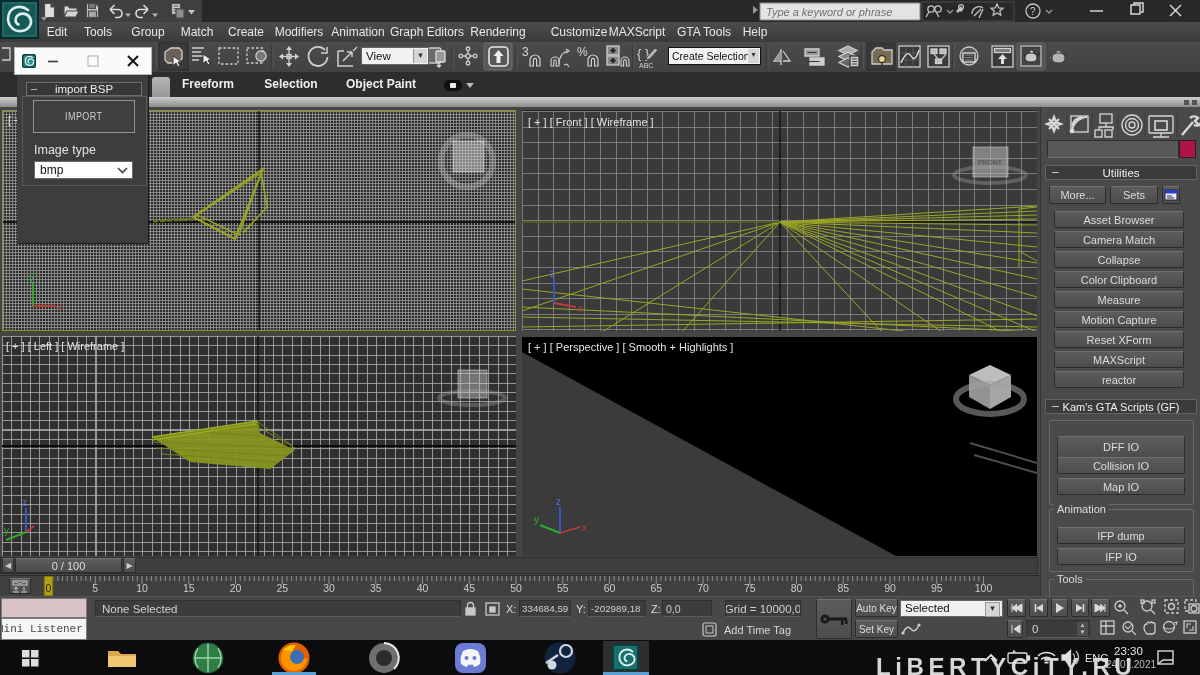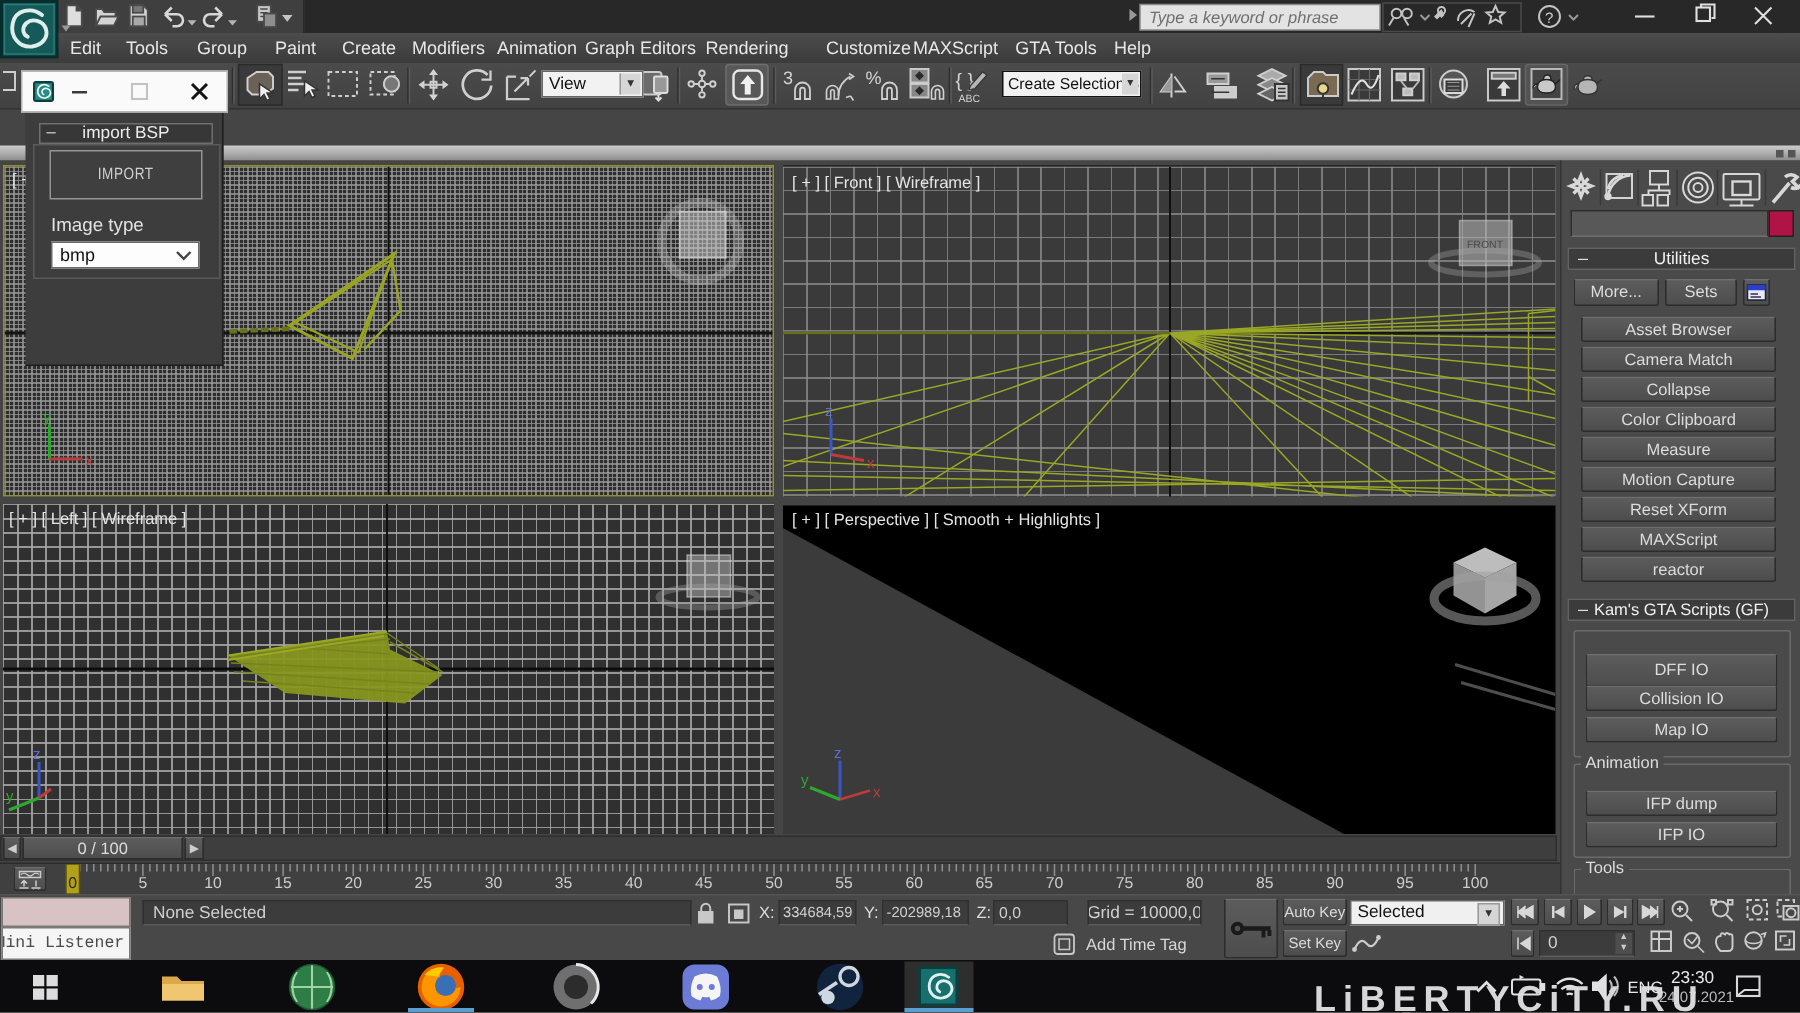--- a/index.html
+++ b/index.html
@@ -65,21 +65,21 @@
   <rect x="1131" y="5" width="9" height="9"></rect>
         <path d="M1134 5 v-2 h9 v9 h-2"></path>
   <path d="M1170 5 l11 11 m0 -11 l-11 11"></path>
  </g>
 </svg>
 
 <div class="abs" style="left:0;top:22px;width:1200px;height:20px;background:linear-gradient(#4c4c4c,#3b3b3b);border-bottom:1px solid #2f2f2f;">
 <span class="menu-i" style="left:57px;">Edit</span>
       <span class="menu-i" style="left:98px;">Tools</span>
 <span class="menu-i" style="left:148px;">Group</span>
-      <span class="menu-i" style="left:197px;">Paint</span>
+      <span class="menu-i" style="left:197px;">Match</span>
 <span class="menu-i" style="left:246px;">Create</span>
       <span class="menu-i" style="left:299px;">Modifiers</span>
 <span class="menu-i" style="left:358px;">Animation</span>
       <span class="menu-i" style="left:427px;">Graph Editors</span>
 <span class="menu-i" style="left:498px;">Rendering</span>
       <span class="menu-i" style="left:567px;margin-left:12px;">Customize</span>
 <span class="menu-i" style="left:637px;">MAXScript</span>
       <span class="menu-i" style="left:704px;">GTA Tools</span>
 <span class="menu-i" style="left:755px;">Help</span>
 </div>
@@ -256,20 +256,29 @@
         </g>
 </svg>
 
 <div class="abs" style="left:361px;top:5px;width:68px;height:18px;background:#f2f2f2;border:1px solid #666;box-sizing:border-box;font-size:11.5px;color:#111;line-height:16px;padding-left:4px;">View
  <span style="position:absolute;right:1px;top:1px;width:13px;height:14px;background:#d6d6d6;border-left:1px solid #999;text-align:center;line-height:12px;font-size:9px;color:#333;">▾</span></div>
 
 <div class="abs" style="left:668px;top:5px;width:93px;height:18px;background:#f2f2f2;border:1px solid #111;box-sizing:border-box;font-size:10.5px;color:#111;line-height:16px;padding-left:3px;white-space:nowrap;overflow:hidden;">Create Selection Se
  <span style="position:absolute;right:1px;top:1px;width:11px;height:14px;background:#d6d6d6;text-align:center;line-height:12px;font-size:8px;color:#333;">▾</span></div>
 </div>
 
+<div class="abs" style="left:0;top:72px;width:1200px;height:25px;background:#2d2d2d;">
+ <div class="abs" style="left:152px;top:5px;width:18px;height:20px;background:linear-gradient(#b5b5b5,#989898);border-radius:3px 3px 0 0;"></div>
+ <span class="abs" style="left:208px;top:5px;transform:translateX(-50%);font-size:12px;color:#f0f0f0;font-weight:bold;">Freeform</span>
+ <span class="abs" style="left:291px;top:5px;transform:translateX(-50%);font-size:12px;color:#f0f0f0;font-weight:bold;">Selection</span>
+ <span class="abs" style="left:381px;top:5px;transform:translateX(-50%);font-size:12px;color:#f0f0f0;font-weight:bold;">Object Paint</span>
+ <div class="abs" style="left:444px;top:8px;width:18px;height:11px;background:#111;border-radius:5px;"></div>
+ <div class="abs" style="left:450px;top:11px;width:6px;height:5px;background:#eee;border-radius:1px;"></div>
+ <div class="abs" style="left:466px;top:11px;width:0;height:0;border-left:4px solid transparent;border-right:4px solid transparent;border-top:5px solid #bbb;"></div>
+</div>
 <div class="abs" style="left:0;top:97px;width:1200px;height:10px;background:linear-gradient(#cdcdcd,#8d8d8d);">
  <div class="abs" style="left:1184px;top:3px;width:5px;height:5px;background:#555;"></div>
  <div class="abs" style="left:1192px;top:3px;width:5px;height:5px;background:#555;"></div>
 </div>
 
 <div class="abs" id="vpzone" style="left:0;top:107px;width:1040px;height:449px;background:#454545;"></div>
 
 <div class="abs" id="vpTL" style="left:2px;top:110px;width:514px;height:221px;overflow:hidden;
  background-color:#2e2e2e;border:1px solid #93902e;box-sizing:border-box;
  background-image:repeating-linear-gradient(to right,rgba(155,155,155,.75) 0 1px,transparent 1px 3px),

